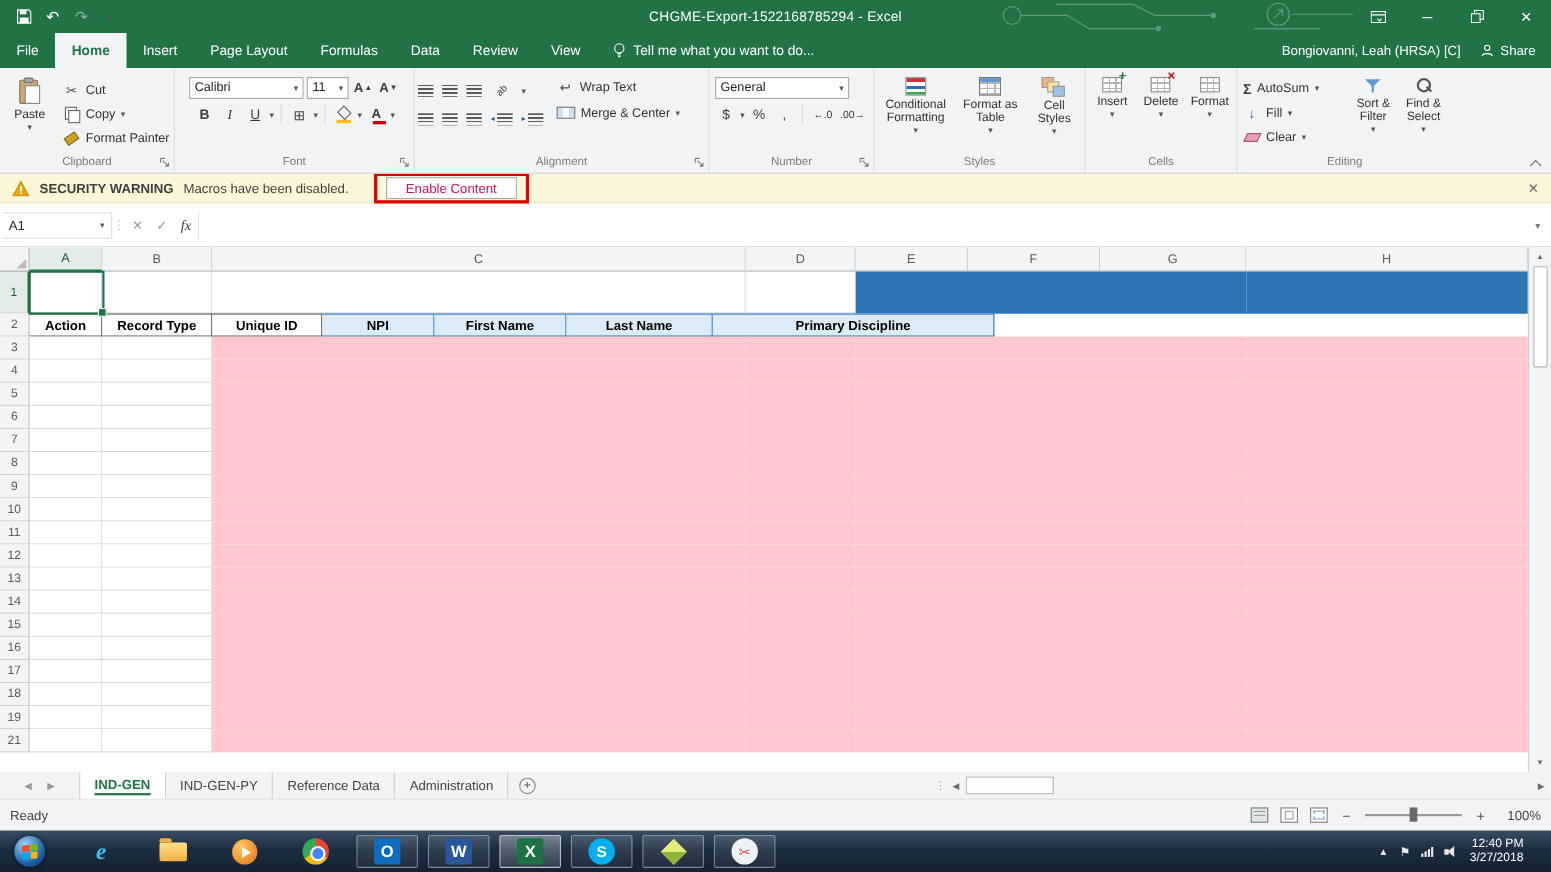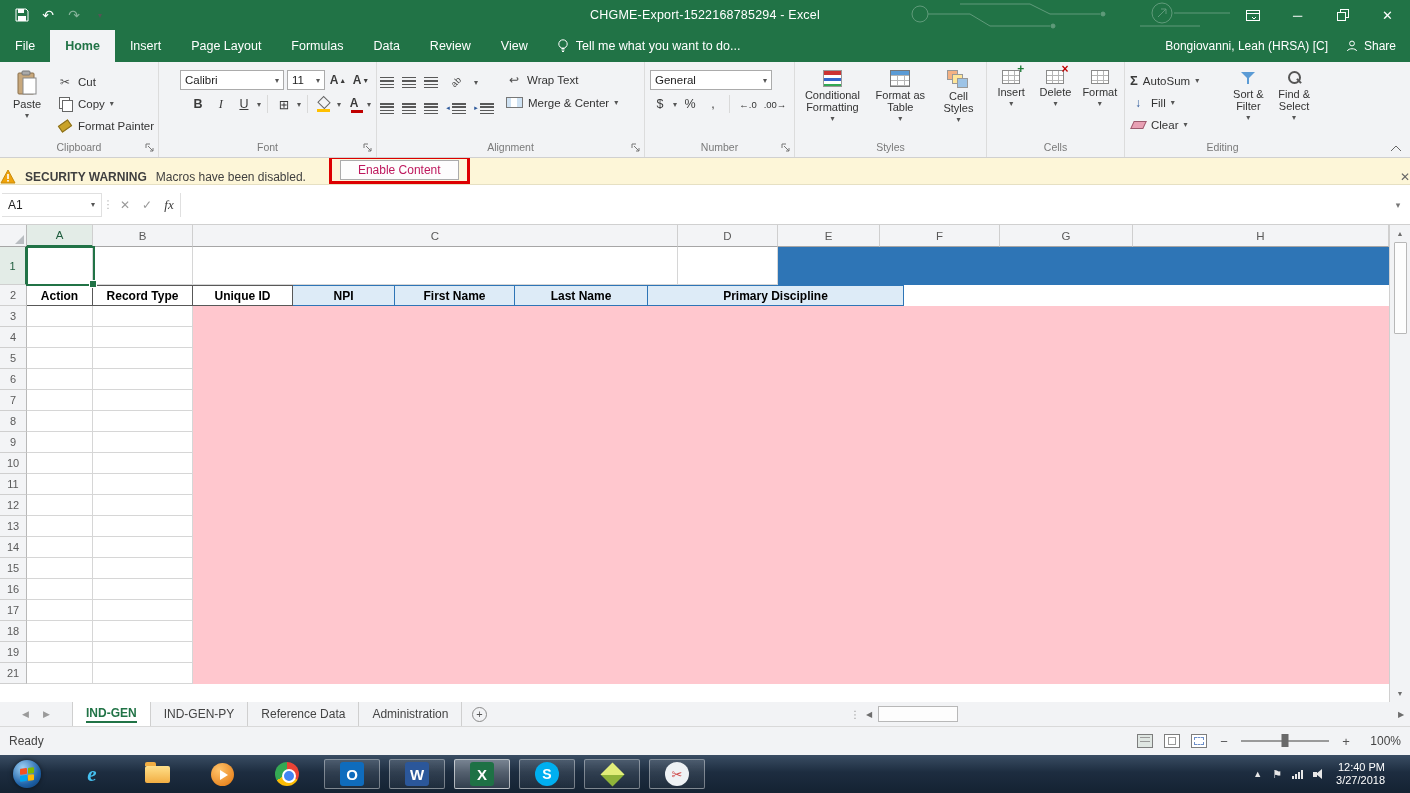--- a/index.html
+++ b/index.html
@@ -81,21 +81,21 @@
   .eraser{width:13px;height:8px;background:#e8a0b4;border:1px solid #9c5a6e;transform:skewX(-25deg);display:inline-block}
   .funnel{position:relative;width:16px;height:16px}
   .funnel::before{content:"";position:absolute;left:1px;top:2px;border-left:7px solid rgba(0,0,0,0);border-right:7px solid rgba(0,0,0,0);border-top:7px solid #5b9bd5}
   .funnel::after{content:"";position:absolute;left:7px;top:8px;width:2px;height:6px;background:#5b9bd5}
   .magnify{position:relative;width:16px;height:16px}
   .magnify::before{content:"";position:absolute;left:2px;top:1px;width:9px;height:9px;border:2px solid #555;border-radius:50%}
   .magnify::after{content:"";position:absolute;left:10px;top:10px;width:6px;height:2px;background:#555;transform:rotate(45deg)}
   .collapse-ribbon{position:absolute;right:8px;bottom:5px}
 
   
-  .warnbar{height:27px;background:#fdf6d8;display:flex;align-items:flex-end;padding:0 0;gap:9px;border-bottom:1px solid #e6e0c3}
+  .warnbar{height:27px;background:#fdf6d8;display:flex;align-items:center;padding:0 11px;gap:9px;border-bottom:1px solid #e6e0c3}
   .warn-title{font-weight:bold;font-size:12px;color:#3f3f3f}
   .warn-msg{font-size:12px;color:#3f3f3f}
   .annot{border:3px solid #dd0000;padding:1px 8px;margin-left:14px;display:inline-flex;align-items:center}
   .warn-btn{background:#fdfdfd;border:1px solid #ababab;padding:2px 17px;font-size:12px;color:#be185d;font-family:"Liberation Sans",sans-serif}
   .warn-close{margin-left:auto;color:#666;font-size:12px}
 
   
   .fbar{height:40px;background:#fff;display:flex;align-items:center;border-bottom:1px solid #d0d0d0;padding:5px 0}
   .namebox{width:100px;height:24px;display:flex;align-items:center;padding:0 6px;border:1px solid #e0e0e0;border-left:none;font-size:12px;color:#222;margin-left:2px}
   .namebox .dd{margin-left:auto}
@@ -297,21 +297,21 @@
           </div>
       </div>
     </div>
     <div class="rg-label"><span>Clipboard</span></div>
     <svg class="launcher" width="10" height="10">
         <path d="M1 1 H5 M1 1 V5 M3 3 L8 8 M8 5 V8 H5" stroke="#777" fill="none"></path>
       </svg>
   </div>
 
   <div class="rgroup" style="width:218px">
-    <div class="rg-body" style="flex-direction:column;align-items:flex-end;padding:3px 2px 0">
+    <div class="rg-body" style="flex-direction:column;align-items:center;padding:3px 2px 0">
       <div class="fontrow">
         <div class="combo" style="width:104px">
             <span>Calibri</span>
             <span class="dd">▾</span>
           </div>
         <div class="combo" style="width:38px">
             <span>11</span>
             <span class="dd">▾</span>
           </div>
         <span class="tbtn fbig">A<sup>▲</sup></span>

